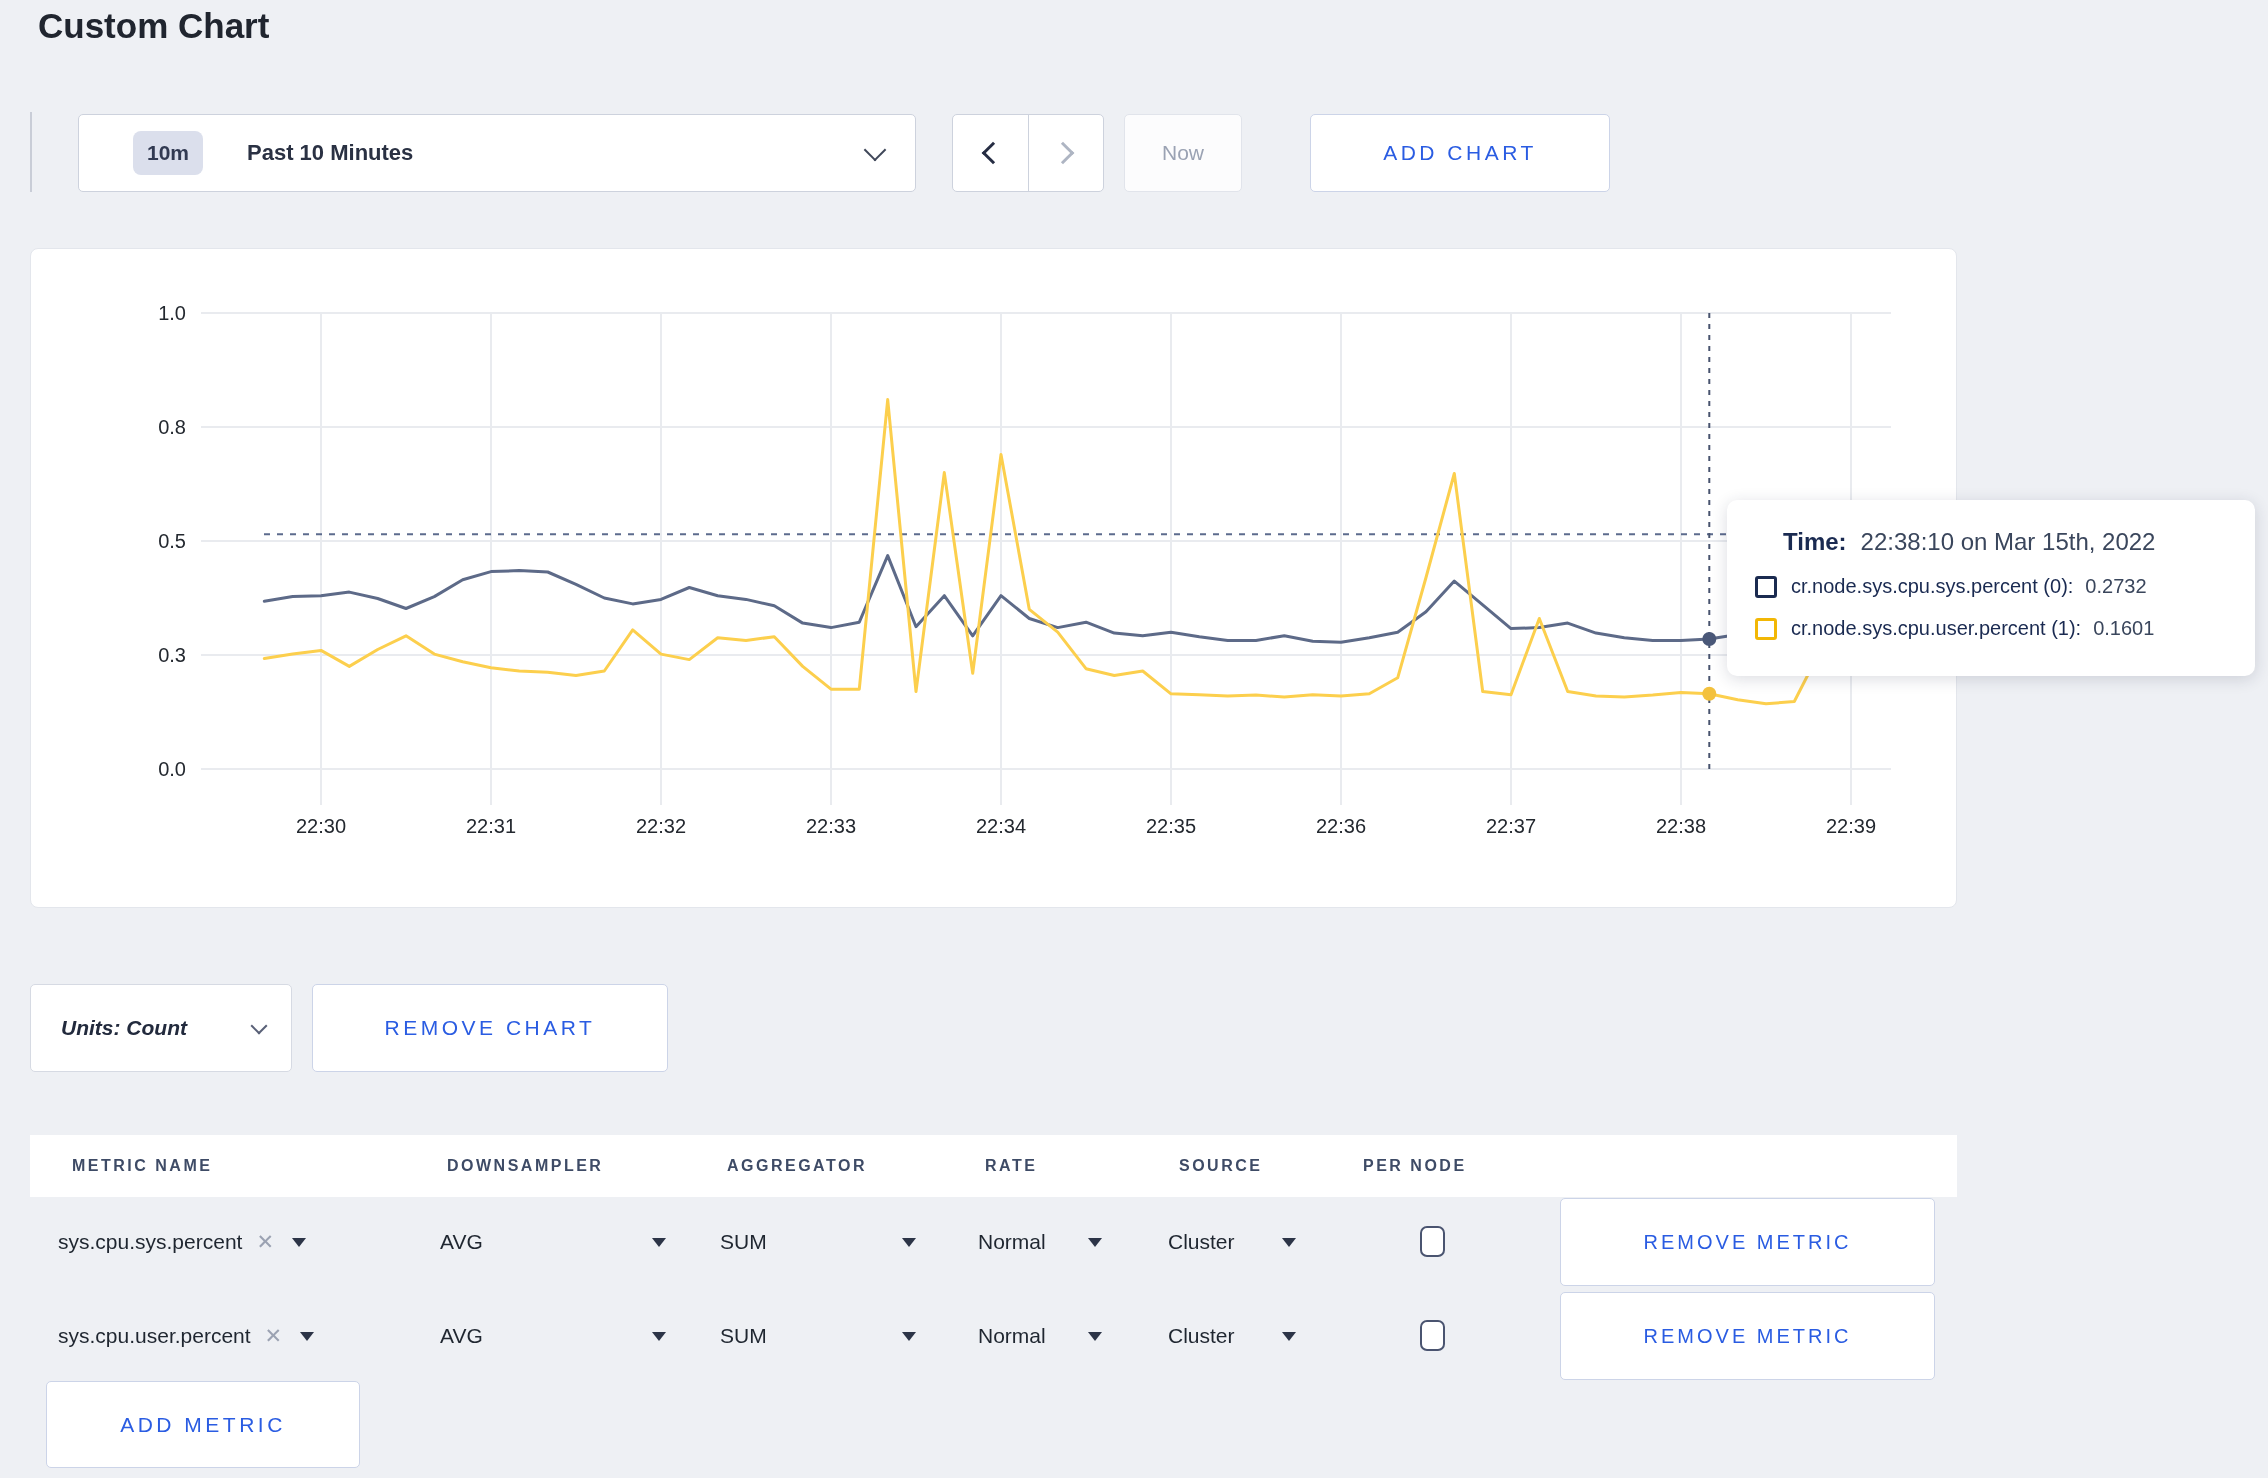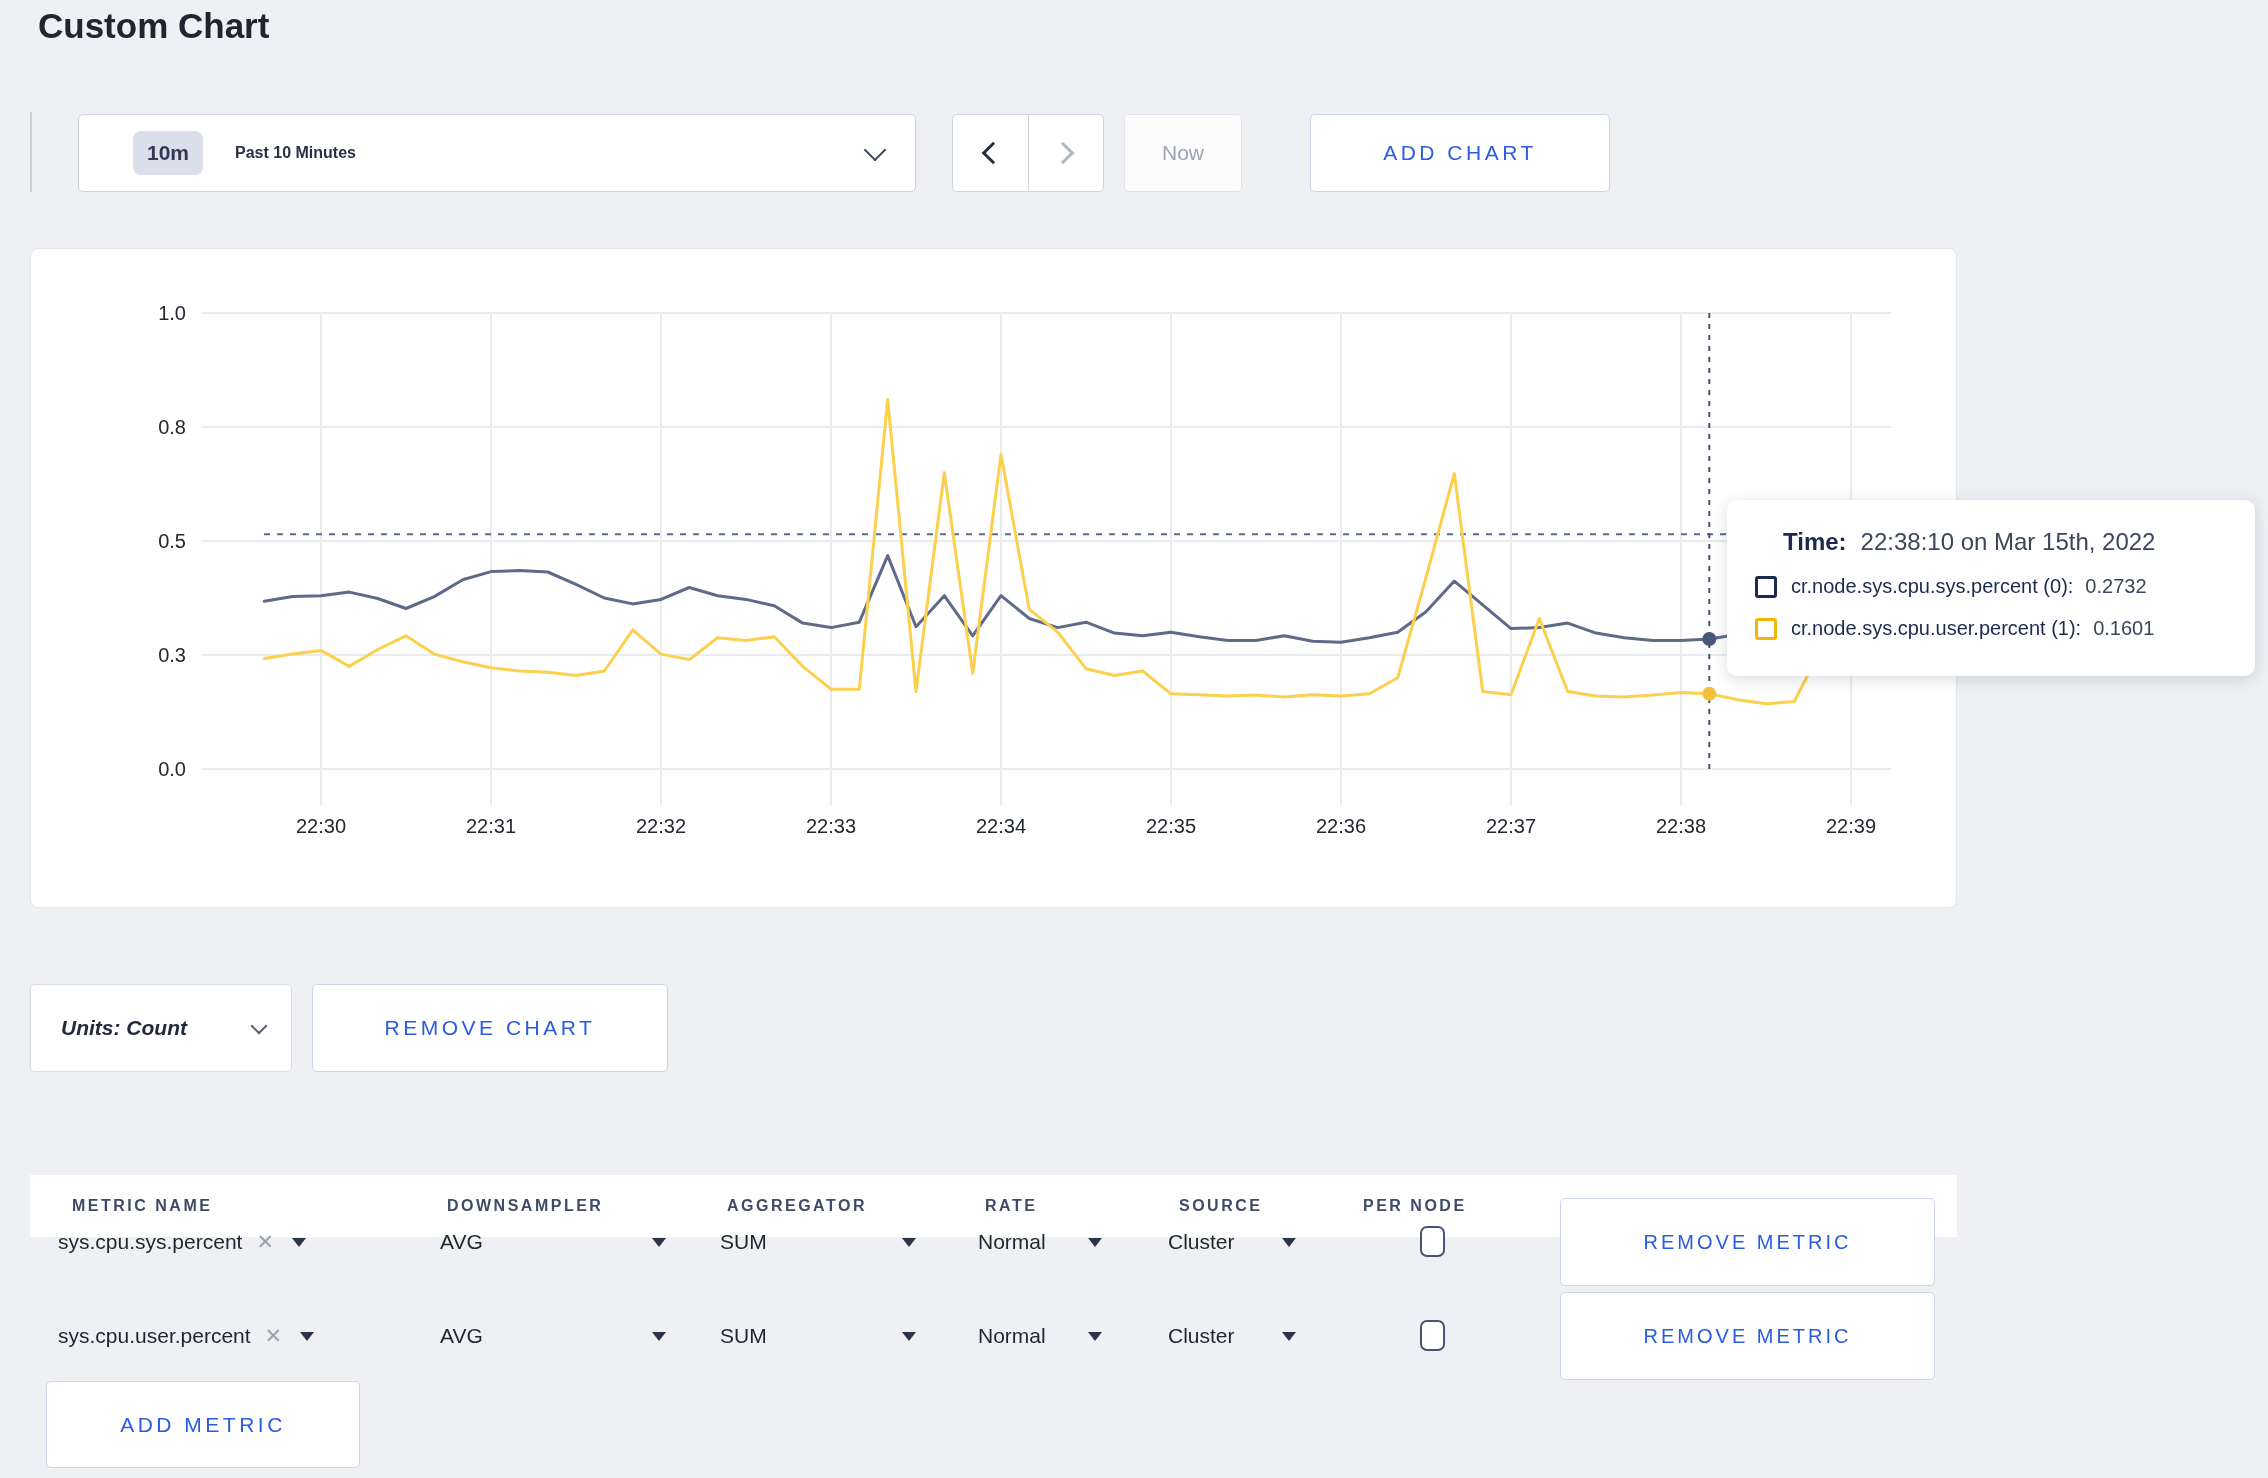--- a/index.html
+++ b/index.html
@@ -7,21 +7,21 @@
   #app{position:relative;width:2268px;height:1478px;background:#eef0f4;overflow:hidden;}
 
   .page-title{position:absolute;left:38px;top:6px;font-size:35px;font-weight:700;color:#20252f;}
 
   
   .tb-divider{position:absolute;left:30px;top:112px;width:2px;height:80px;background:#c9cdd7;}
   .time-select{position:absolute;left:78px;top:114px;width:838px;height:78px;background:#fff;
     border:1px solid #cdd2dd;border-radius:5px;display:flex;align-items:center;box-sizing:border-box;cursor:pointer;padding-left:36px;}
   .time-badge{margin-left:18px;background:#dbdfec;border-radius:8px;padding:10px 14px;
     font-size:21px;font-weight:700;color:#323a52;}
-  .time-label{margin-left:32px;font-size:16px;font-weight:700;color:#2a3143;}
+  .time-label{margin-left:44px;font-size:22px;font-weight:700;color:#2a3143;}
   .chev-down{position:absolute;right:32px;top:50%;width:14px;height:14px;margin-top:-11px;
     border-right:2.5px solid #3f4759;border-bottom:2.5px solid #3f4759;transform:rotate(45deg);}
   .arrow-group{position:absolute;left:952px;top:114px;width:152px;height:78px;background:#fff;
     border:1px solid #cdd2dd;border-radius:5px;display:flex;box-sizing:border-box;}
   .arrow-cell{flex:1;display:flex;align-items:center;justify-content:center;cursor:pointer;}
   .arrow-cell.first{border-right:1px solid #cdd2dd;}
   .chev{width:13px;height:13px;border-style:solid;border-width:0 3.5px 3.5px 0;}
   .chev.left{border-color:#262d43;transform:rotate(135deg);margin-left:6px;}
   .chev.right{border-color:#aeb5c3;transform:rotate(-45deg);margin-right:6px;}
   .now-btn{position:absolute;left:1124px;top:114px;width:118px;height:78px;background:#fcfcfd;
@@ -50,21 +50,21 @@
 
   
   .units-btn{position:absolute;left:30px;top:984px;width:262px;height:88px;background:#fff;
     border:1px solid #d6dae3;border-radius:5px;display:flex;align-items:center;box-sizing:border-box;cursor:pointer;}
   .units-text{margin-left:30px;font-size:21px;font-weight:700;color:#222a3d;font-style:italic;}
   .units-chev{position:absolute;right:26px;top:50%;width:10px;height:10px;margin-top:-8px;
     border-right:2px solid #596077;border-bottom:2px solid #596077;transform:rotate(45deg);}
   .remove-chart{position:absolute;left:312px;top:984px;width:356px;height:88px;}
 
   
-  .tbl-header{position:absolute;left:30px;top:1135px;width:1927px;height:62px;background:#fff;margin-top:40px;}
+  .tbl-header{position:absolute;left:30px;top:1135px;width:1927px;height:62px;background:#fff;}
   .th{position:absolute;top:0;height:62px;line-height:62px;font-size:16px;font-weight:700;
     letter-spacing:2.5px;color:#3e4b66;}
   .mrow{position:absolute;left:30px;width:1927px;height:88px;}
   .cell{position:absolute;top:0;height:100%;display:flex;align-items:center;font-size:21px;color:#1f2630;}
   .x-icon{margin-left:14px;color:#9ba2b2;font-size:21px;cursor:pointer;}
   .caret{width:0;height:0;border-left:7px solid transparent;border-right:7px solid transparent;
     border-top:9px solid #2c3447;cursor:pointer;}
   .metric-caret{margin-left:18px;}
   .checkbox{position:absolute;left:1390px;top:50%;margin-top:-16px;width:25px;height:31px;
     border:2.5px solid #4a5470;border-radius:7px;background:#fff;box-sizing:border-box;cursor:pointer;}

